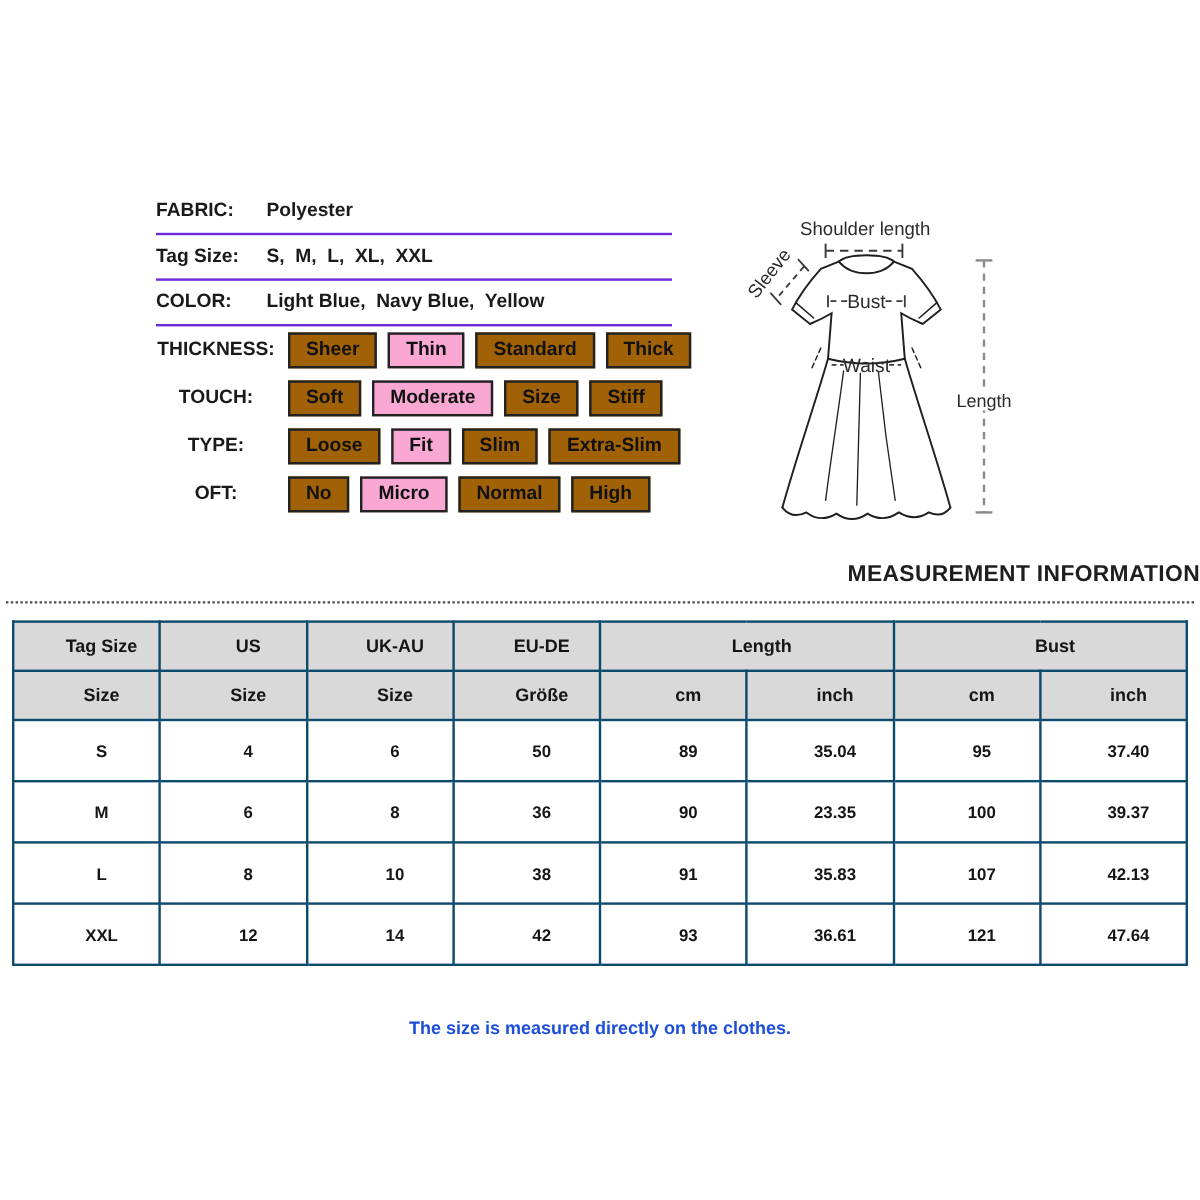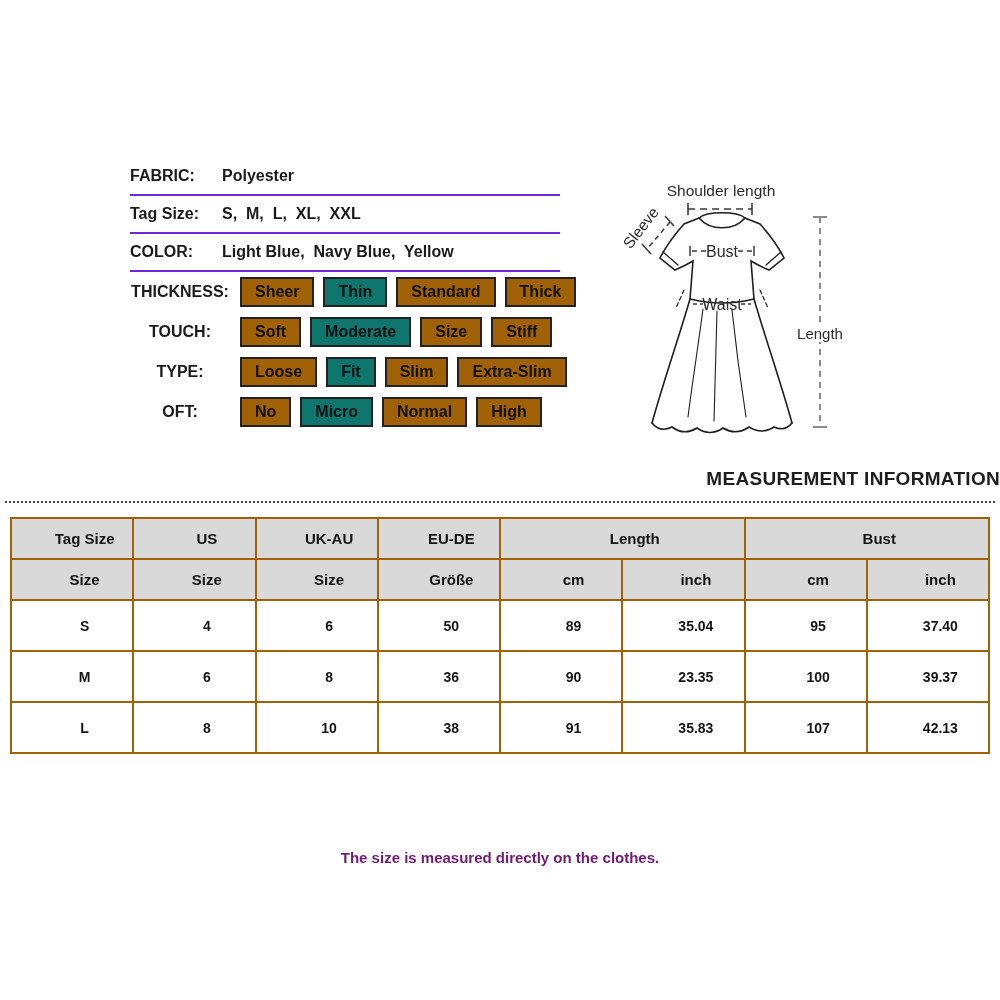--- a/index.html
+++ b/index.html
@@ -14,38 +14,38 @@
   .info-row{display:flex;align-items:center;height:36px;border-bottom:2px solid #6d28d9;}
   .info-label{width:92px;font-weight:bold;font-size:16px;}
   .info-value{font-weight:bold;font-size:16px;white-space:pre;}
 
   
   .opt-rows{position:absolute;left:130px;top:272px;width:470px;}
   .opt-row{display:flex;align-items:center;height:40px;}
   .opt-label{width:100px;text-align:center;margin-right:10px;font-weight:bold;font-size:16px;flex:0 0 auto;}
   .chip{display:inline-block;height:26px;line-height:26px;border:2px solid #222;background:#a16207;
         padding:0 13px;margin-right:9px;font-weight:bold;font-size:16px;color:#111;white-space:nowrap;}
-  .chip.selected{background:#0f766e;}
+  .chip.selected{background:#f9a8d4;}
 
   .diagram{position:absolute;left:600px;top:165px;width:300px;height:290px;}
   .diagram text{font-family:"Liberation Sans", sans-serif;fill:#2b2b2b;}
 
   .m-heading{position:absolute;top:468px;left:0;width:100%;text-align:right;
              font-size:19px;font-weight:bold;letter-spacing:.3px;color:#1e1e1e;}
   .divider{position:absolute;top:501px;left:5px;right:5px;height:0;border-top:2px dotted #4a4a4a;}
 
   .size-table-wrap{position:absolute;top:517px;left:10px;width:980px;}
   table.size-table{width:980px;border-collapse:collapse;table-layout:fixed;}
   table.size-table th, table.size-table td{
-      border:2px solid #a16207;text-align:center;vertical-align:middle;color:#151515;padding-left:26px;}
+      border:2px solid #0c4a6e;text-align:center;vertical-align:middle;color:#151515;padding-left:26px;}
   table.size-table th{background:#d9d9d9;height:37px;font-size:15px;font-weight:bold;}
   table.size-table td{background:#fff;height:47px;font-size:14px;font-weight:bold;}
 
   .notes{position:absolute;top:845px;left:0;width:100%;text-align:center;}
-  .note-line{font-size:15px;font-weight:bold;line-height:26px;color:#701a75;}
+  .note-line{font-size:15px;font-weight:bold;line-height:26px;color:#1d4ed8;}
 </style>
 </head>
 <body>
 
 <div class="page">
 
 
   <div class="info-rows">
     <div class="info-row">
       <span class="info-label">FABRIC:</span>
@@ -207,20 +207,30 @@
         <tr>
           <td>L</td>
           <td>8</td>
           <td>10</td>
           <td>38</td>
           <td>91</td>
           <td>35.83</td>
           <td>107</td>
           <td>42.13</td>
         </tr>
+        <tr>
+          <td>XXL</td>
+          <td>12</td>
+          <td>14</td>
+          <td>42</td>
+          <td>93</td>
+          <td>36.61</td>
+          <td>121</td>
+          <td>47.64</td>
+        </tr>
       </tbody>
     </table>
   </div>
 
   <div class="notes">
     <div class="note-line">The size is measured directly on the clothes.</div>
   </div>
 
 </div>
 

